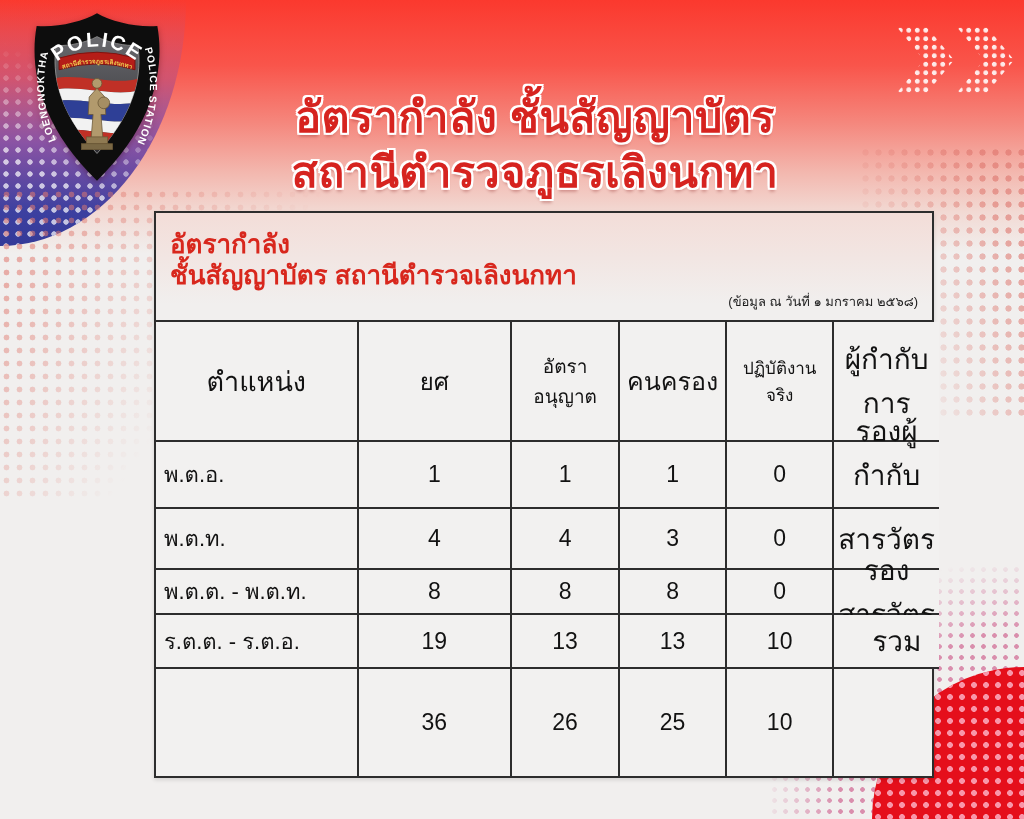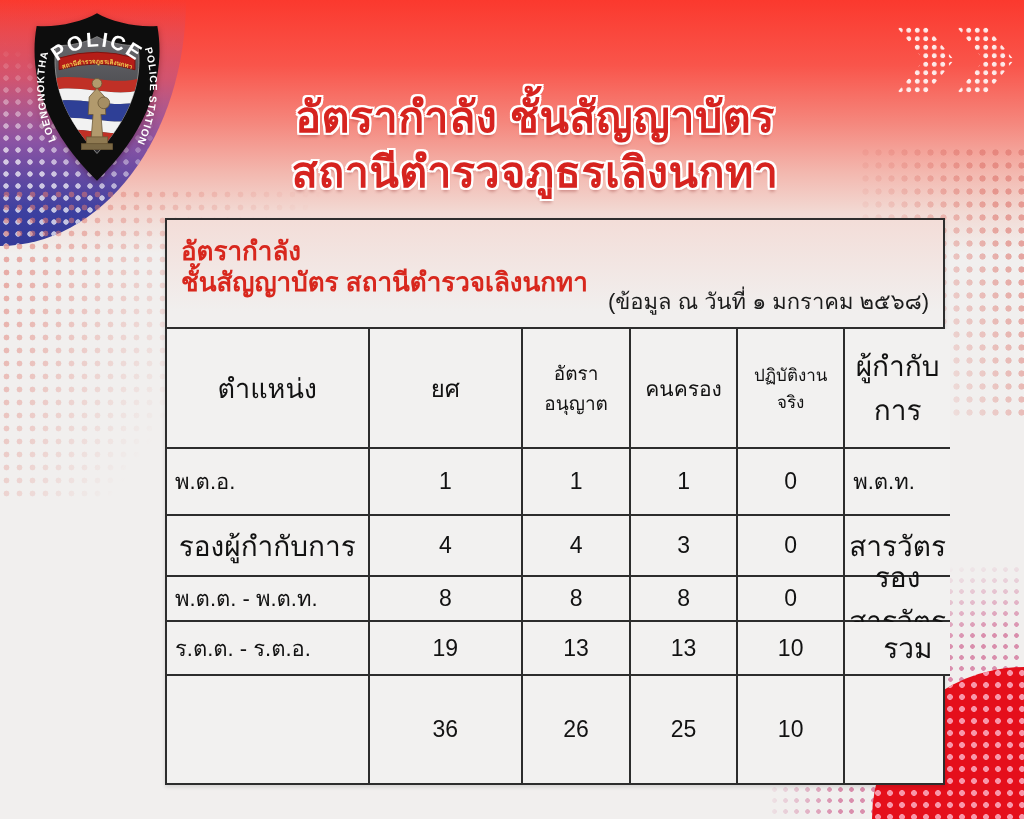--- a/index.html
+++ b/index.html
@@ -83,48 +83,47 @@
     text-shadow:
       -2px -2px 0 #fff, 0 -2px 0 #fff, 2px -2px 0 #fff,
       -2px 0 0 #fff, 2px 0 0 #fff,
       -2px 2px 0 #fff, 0 2px 0 #fff, 2px 2px 0 #fff,
       0 4px 3px rgba(130,20,20,.30);
     margin-top: 28px;
   }
 
   
   .panel {
-    position:absolute; left:165px; top:211px; width:780px;
+    position:absolute; left:154px; top:211px; width:780px;
     border:2px solid #2d2d2d; background:#f2f1f0;
     box-shadow:0 2px 4px rgba(0,0,0,.12);
-    margin-top:7px;
   }
   .panel-header {
     position:relative; height:109px; border-bottom:2px solid #2d2d2d;
     background:linear-gradient(180deg,#f3ddd8 0%,#f1efee 85%);
     padding:16px 14px 0 14px;
   }
   .panel-title { color:#d8271d; font-weight:bold; font-size:26px; line-height:1.18; }
-  .panel-date  { position:absolute; right:14px; bottom:8px; font-size:22px; color:#1c1c1c; }
+  .panel-date  { position:absolute; right:14px; bottom:8px; font-size:13px; color:#1c1c1c; }
 
   .grid {
     display:grid;
     grid-template-columns:26.1% 19.8% 13.9% 13.8% 13.8% auto;
     grid-template-rows:120px 67px 61px 45px 54px 107px;
   }
   .cell {
     display:flex; align-items:center; justify-content:center;
     border-right:2px solid #2d2d2d; border-bottom:2px solid #2d2d2d;
     background:#f2f1f0; color:#121212; text-align:center; padding:20px 4px;
   }
   .cell:nth-child(6n) { border-right:none; }
   .cell:nth-child(n+31) { border-bottom:none; }
 
   .hc1 { font-size:27px; } .hc2 { font-size:24px; }
-  .hc3 { font-size:19px; } .hc4 { font-size:21px; }
+  .hc3 { font-size:19px; } .hc4 { font-size:25px; }
   .hc5 { font-size:17px; } .hc6 { font-size:23px; }
   .pos  { font-size:28px; }
   .rank { justify-content:flex-start; padding-left:8px; font-size:22px; text-align:left; }
   .num  { font-size:23px; }
   .total-pos { justify-content:flex-start; padding-left:38px;text-align:right; }
 </style>
 </head>
 <body>
 
 <div class="stage">
@@ -212,22 +211,22 @@
       <div class="cell hc4">คนครอง</div>
       <div class="cell hc5">ปฏิบัติงานจริง</div>
 
       <div class="cell pos">ผู้กำกับการ</div>
       <div class="cell rank">พ.ต.อ.</div>
       <div class="cell num">1</div>
       <div class="cell num">1</div>
       <div class="cell num">1</div>
       <div class="cell num">0</div>
 
+      <div class="cell pos">รองผู้กำกับการ</div>
       <div class="cell rank">พ.ต.ท.</div>
-      <div class="cell pos">รองผู้กำกับการ</div>
       <div class="cell num">4</div>
       <div class="cell num">4</div>
       <div class="cell num">3</div>
       <div class="cell num">0</div>
 
       <div class="cell pos">สารวัตร</div>
       <div class="cell rank">พ.ต.ต. - พ.ต.ท.</div>
       <div class="cell num">8</div>
       <div class="cell num">8</div>
       <div class="cell num">8</div>

